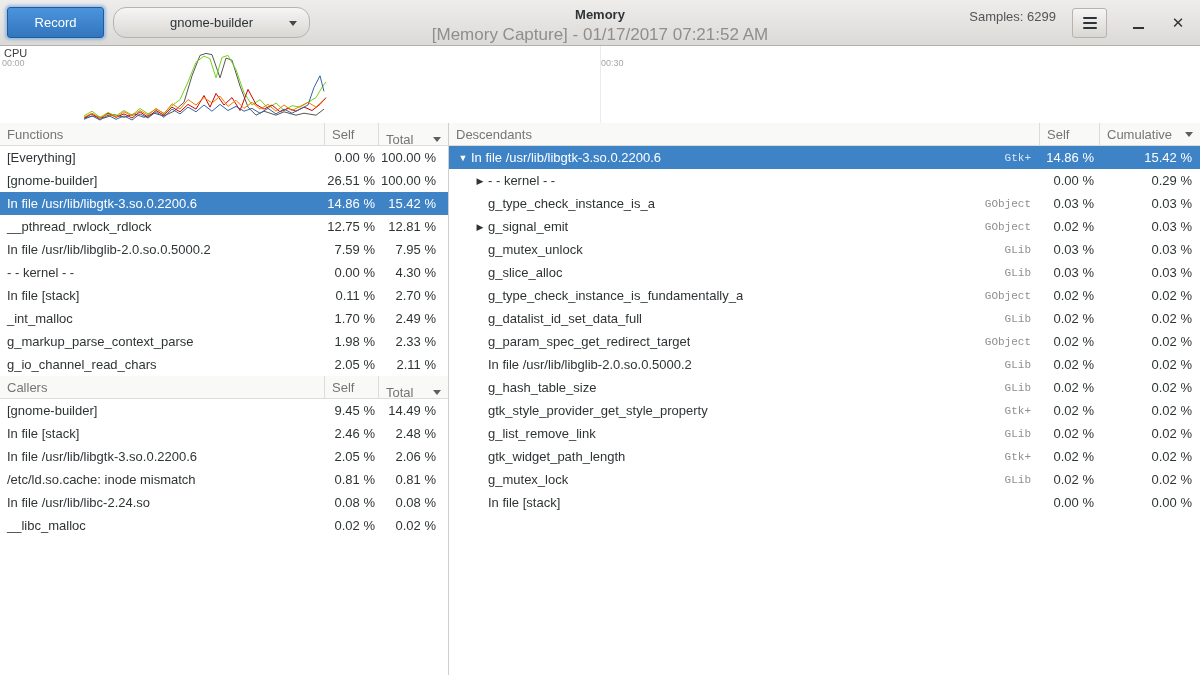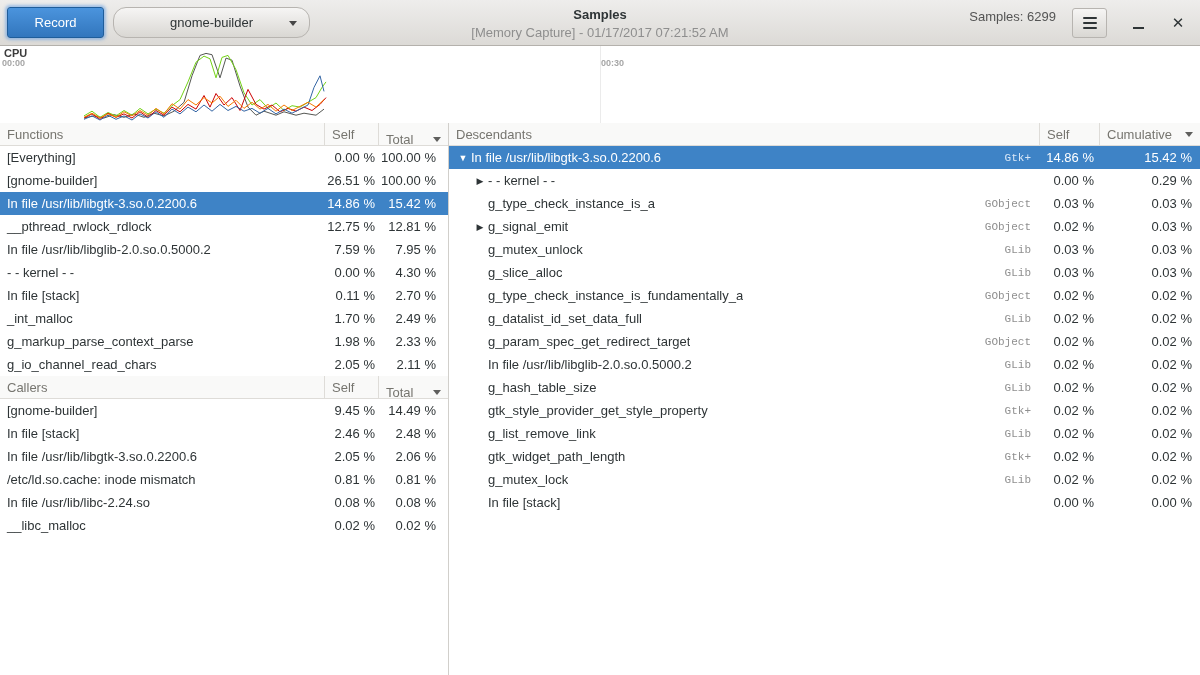--- a/index.html
+++ b/index.html
@@ -33,21 +33,21 @@
     display:flex; align-items:center; justify-content:center;
     cursor:default;
   }
   .combo-arrow{
     position:absolute; right:12px; top:13px;
     width:0; height:0; border-left:4px solid transparent;
     border-right:4px solid transparent; border-top:5px solid #464646;
   }
   .titles{ position:absolute; left:300px; right:300px; top:7px; text-align:center; }
   .title{ font-weight:bold; font-size:13px; color:#2e3436; }
-  .subtitle{ font-size:13px; color:#8e8e8e; margin-top:3px; }
+  .subtitle{ font-size:17px; color:#8e8e8e; margin-top:3px; }
   .samples{
     position:absolute; right:144px; top:0; height:32px;
     display:flex; align-items:center; color:#545454;
   }
   .menu-btn{
     position:absolute; right:93px; top:8px; width:35px; height:30px;
     border:1px solid #b7b4b0; border-radius:3px;
     background:linear-gradient(#f6f5f4,#d9d7d3);
     display:flex; flex-direction:column; align-items:center; justify-content:center; gap:3px;
   }
@@ -58,21 +58,21 @@
   }
   .win-min .bar{ width:11px; height:2px; background:#2e3436; }
   .win-close{
     position:absolute; right:12px; top:8px; width:20px; height:30px;
     display:flex; align-items:center; justify-content:center;
     font-size:15px; color:#2e3436;
   }
 
   
   .cpu-graph{
-    position:absolute; top:46px; left:0; width:1200px; height:77px; background:#fff;font-weight:bold;
+    position:absolute; top:46px; left:0; width:1200px; height:77px; background:#fff;
   }
   .gridline{ position:absolute; left:600px; top:0; width:1px; height:77px; background:#ebebeb; }
   .cpu-graph svg{ position:absolute; left:0; top:0; }
   .cpu-label{ position:absolute; left:4px; top:1px; font-size:11px; color:#3c3c3c; }
   .tick{ position:absolute; font-size:9px; color:#a6a6a6; }
   .tick-start{ left:2px; top:12px; }
   .tick-mid{ left:601px; top:12px; }
 
   
   .left-pane{
@@ -127,21 +127,21 @@
 
   <div class="headerbar">
     <div class="record-btn">
       <span>Record</span>
     </div>
     <div class="process-combo">
       <span>gnome-builder</span>
       <span class="combo-arrow"></span>
     </div>
     <div class="titles">
-      <div class="title">Samples</div>
+      <div class="title">Memory</div>
       <div class="subtitle">[Memory Capture] - 01/17/2017 07:21:52 AM</div>
     </div>
     <div class="samples">Samples: 6299</div>
     <div class="menu-btn">
       <span class="bar"></span>
       <span class="bar"></span>
       <span class="bar"></span>
     </div>
     <div class="win-min">
       <span class="bar"></span>

